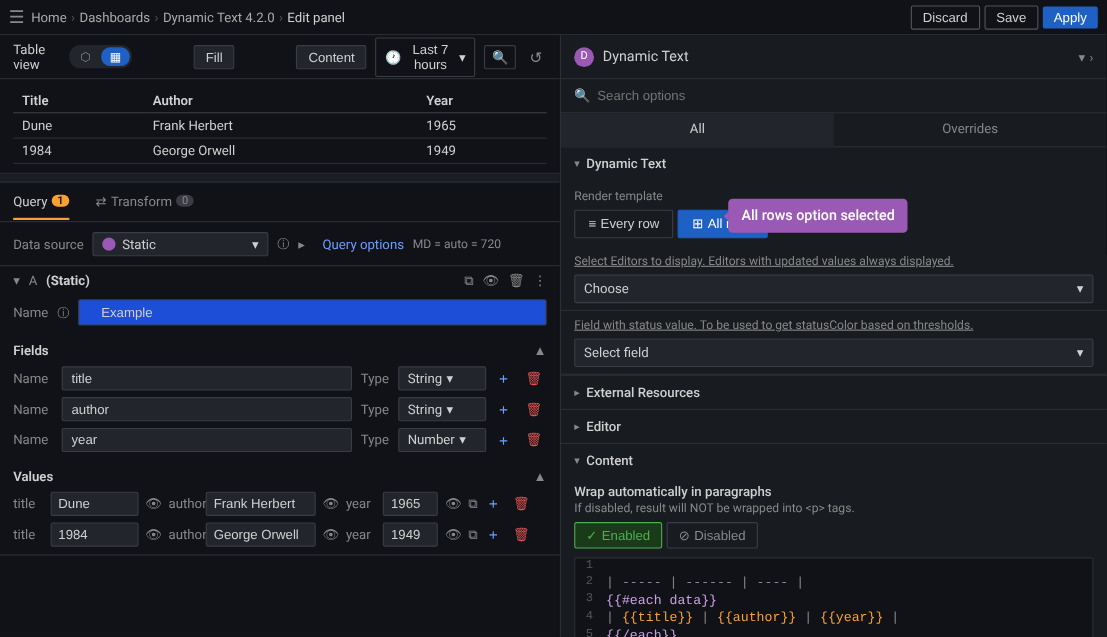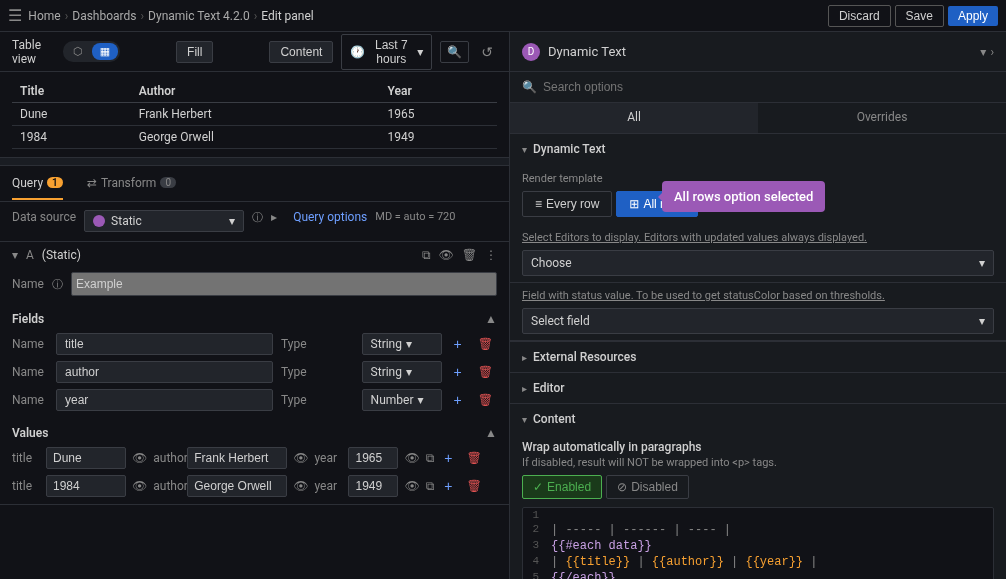--- a/index.html
+++ b/index.html
@@ -44,51 +44,51 @@
     .scroll-hint { height: 8px; background: #1a1d23; border-bottom: 1px solid #2c2f36; }
 
     
     .query-tabs { display: flex; align-items: center; padding: 0 12px; border-bottom: 1px solid #2c2f36; height: 36px; gap: 8px; }
     .query-tab { display: flex; align-items: center; gap: 4px; padding: 8px 0; border-bottom: 2px solid transparent; color: #888; cursor: pointer; font-size: 12px; }
     .query-tab.active { border-bottom: 2px solid #f8a131; color: #d0d0d0; }
     .query-tab-badge { background: #f8a131; color: #111; border-radius: 10px; padding: 0 5px; font-size: 10px; font-weight: 600; }
     .query-tab-badge-gray { background: #3a3d44; color: #888; border-radius: 10px; padding: 0 5px; font-size: 10px; }
 
     
-    .datasource-row { display: flex; align-items: flex-start; gap: 8px; padding: 8px 12px; border-bottom: 1px solid #2c2f36; height: 40px; }
+    .datasource-row { display: flex; align-items: center; gap: 8px; padding: 8px 12px; border-bottom: 1px solid #2c2f36; height: 40px; }
     .ds-label { color: #888; font-size: 12px; }
     .ds-select { display: flex; align-items: center; gap: 6px; background: #22252b; border: 1px solid #3a3d44; border-radius: 2px; padding: 3px 8px; color: #d0d0d0; font-size: 12px; cursor: pointer; min-width: 160px; }
     .ds-icon { width: 12px; height: 12px; background: #9b59b6; border-radius: 50%; display: inline-block; }
     .query-options-link { color: #6e9fff; font-size: 12px; cursor: pointer; margin-left: 8px; }
     .md-info { color: #888; font-size: 11px; }
     .info-icon { color: #888; cursor: pointer; font-size: 11px; }
 
     
     .query-builder { flex: 1; overflow-y: auto; }
     .query-section { border-bottom: 1px solid #2c2f36; }
     .query-section-header { display: flex; align-items: center; padding: 6px 12px; gap: 8px; }
     .section-toggle { color: #888; cursor: pointer; }
     .section-label { color: #888; font-size: 12px; }
-    .section-name { color: #d0d0d0; font-size: 12px; }
+    .section-name { color: #d0d0d0; font-size: 12px; font-weight: bold; }
     .section-actions { margin-left: auto; display: flex; gap: 8px; }
     .section-action-btn { background: transparent; border: none; color: #888; cursor: pointer; font-size: 12px; }
 
     
     .name-row { display: flex; align-items: center; gap: 8px; padding: 4px 12px 8px; }
     .name-label { color: #888; font-size: 12px; }
-    .name-input { background: #737373; border: 1px solid #3a3d44; border-radius: 2px; color: #d0d0d0; padding: 4px 4px; font-size: 12px; flex: 1; }
+    .name-input { background: #1d4ed8; border: 1px solid #3a3d44; border-radius: 2px; color: #d0d0d0; padding: 4px 20px; font-size: 12px; flex: 1; }
 
     
     .fields-section { padding: 4px 12px; }
     .fields-title { color: #d0d0d0; font-size: 12px; font-weight: 600; padding: 4px 0; }
     .field-row { display: flex; align-items: center; gap: 8px; padding: 3px 0; }
     .field-label { color: #888; font-size: 12px; width: 36px; }
     .field-input { background: #22252b; border: 1px solid #3a3d44; border-radius: 2px; color: #d0d0d0; padding: 3px 8px; font-size: 12px; flex: 1; }
     .type-label { color: #888; font-size: 12px; }
-    .type-select { background: #22252b; border: 1px solid #3a3d44; border-radius: 2px; color: #d0d0d0; padding: 3px 8px; font-size: 12px; min-width: 80px; cursor: pointer; display: flex; align-items: center; gap: 4px; margin-left: 47px; }
+    .type-select { background: #22252b; border: 1px solid #3a3d44; border-radius: 2px; color: #d0d0d0; padding: 3px 8px; font-size: 12px; min-width: 80px; cursor: pointer; display: flex; align-items: center; gap: 4px; }
     .field-add-btn { background: transparent; border: none; color: #6e9fff; cursor: pointer; font-size: 14px; padding: 2px 4px; }
     .field-del-btn { background: transparent; border: none; color: #e05252; cursor: pointer; font-size: 12px; padding: 2px 4px; }
 
     
     .values-section { padding: 4px 12px; }
     .values-header { display: flex; align-items: center; justify-content: space-between; }
     .values-title { color: #d0d0d0; font-size: 12px; font-weight: 600; padding: 4px 0; }
     .collapse-icon { color: #888; cursor: pointer; }
     .value-row { display: flex; align-items: center; gap: 6px; padding: 3px 0; }
     .val-label { color: #888; font-size: 12px; width: 28px; }

